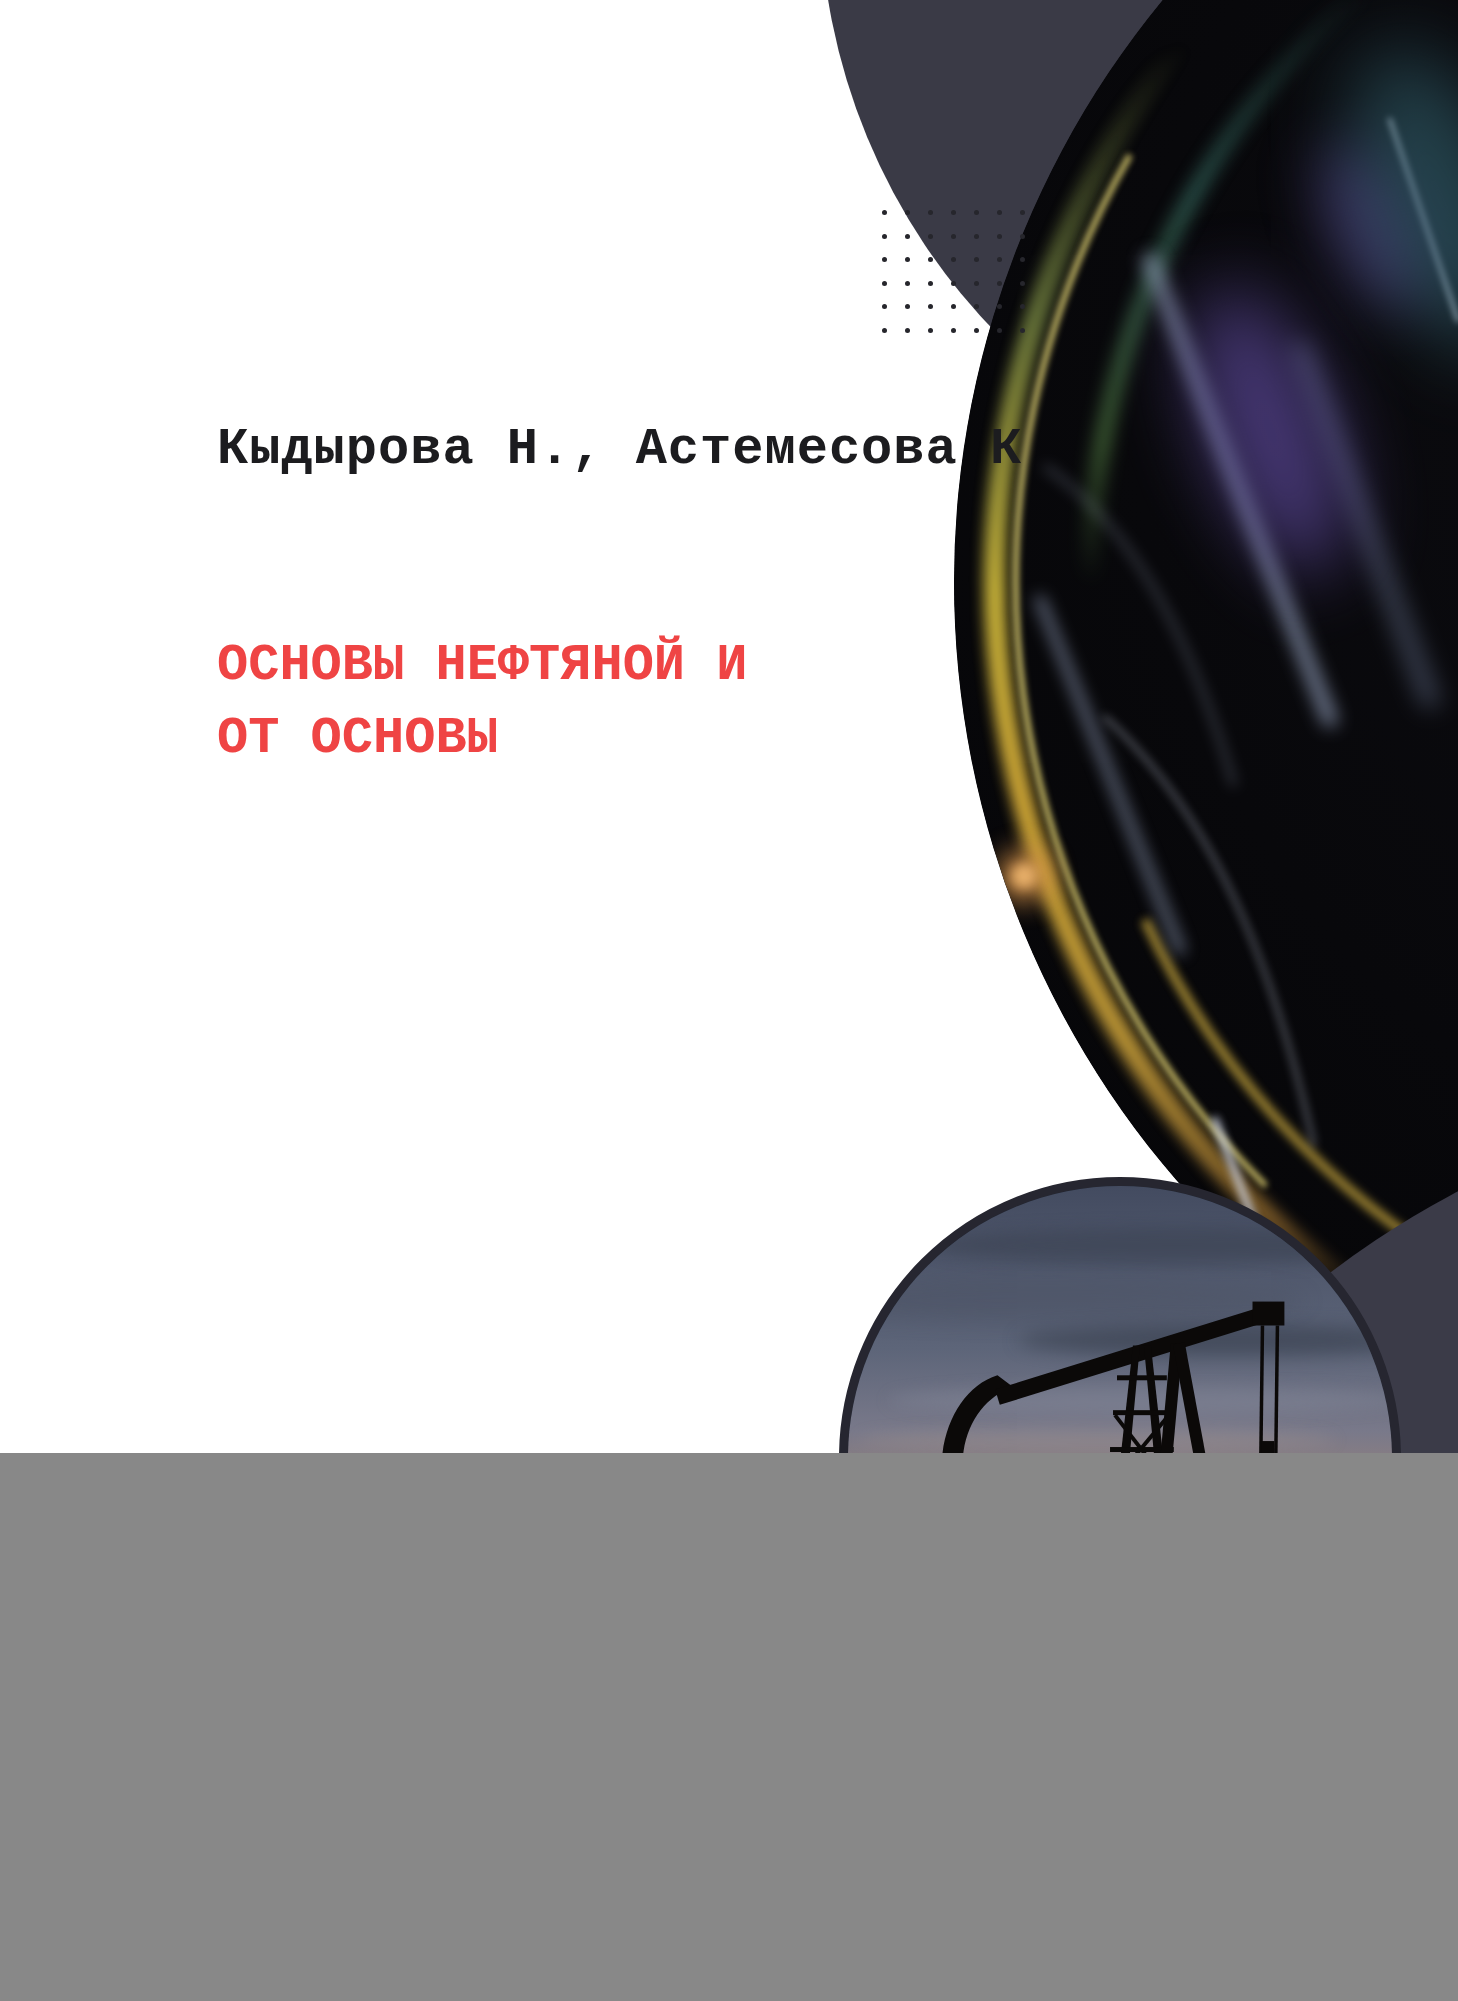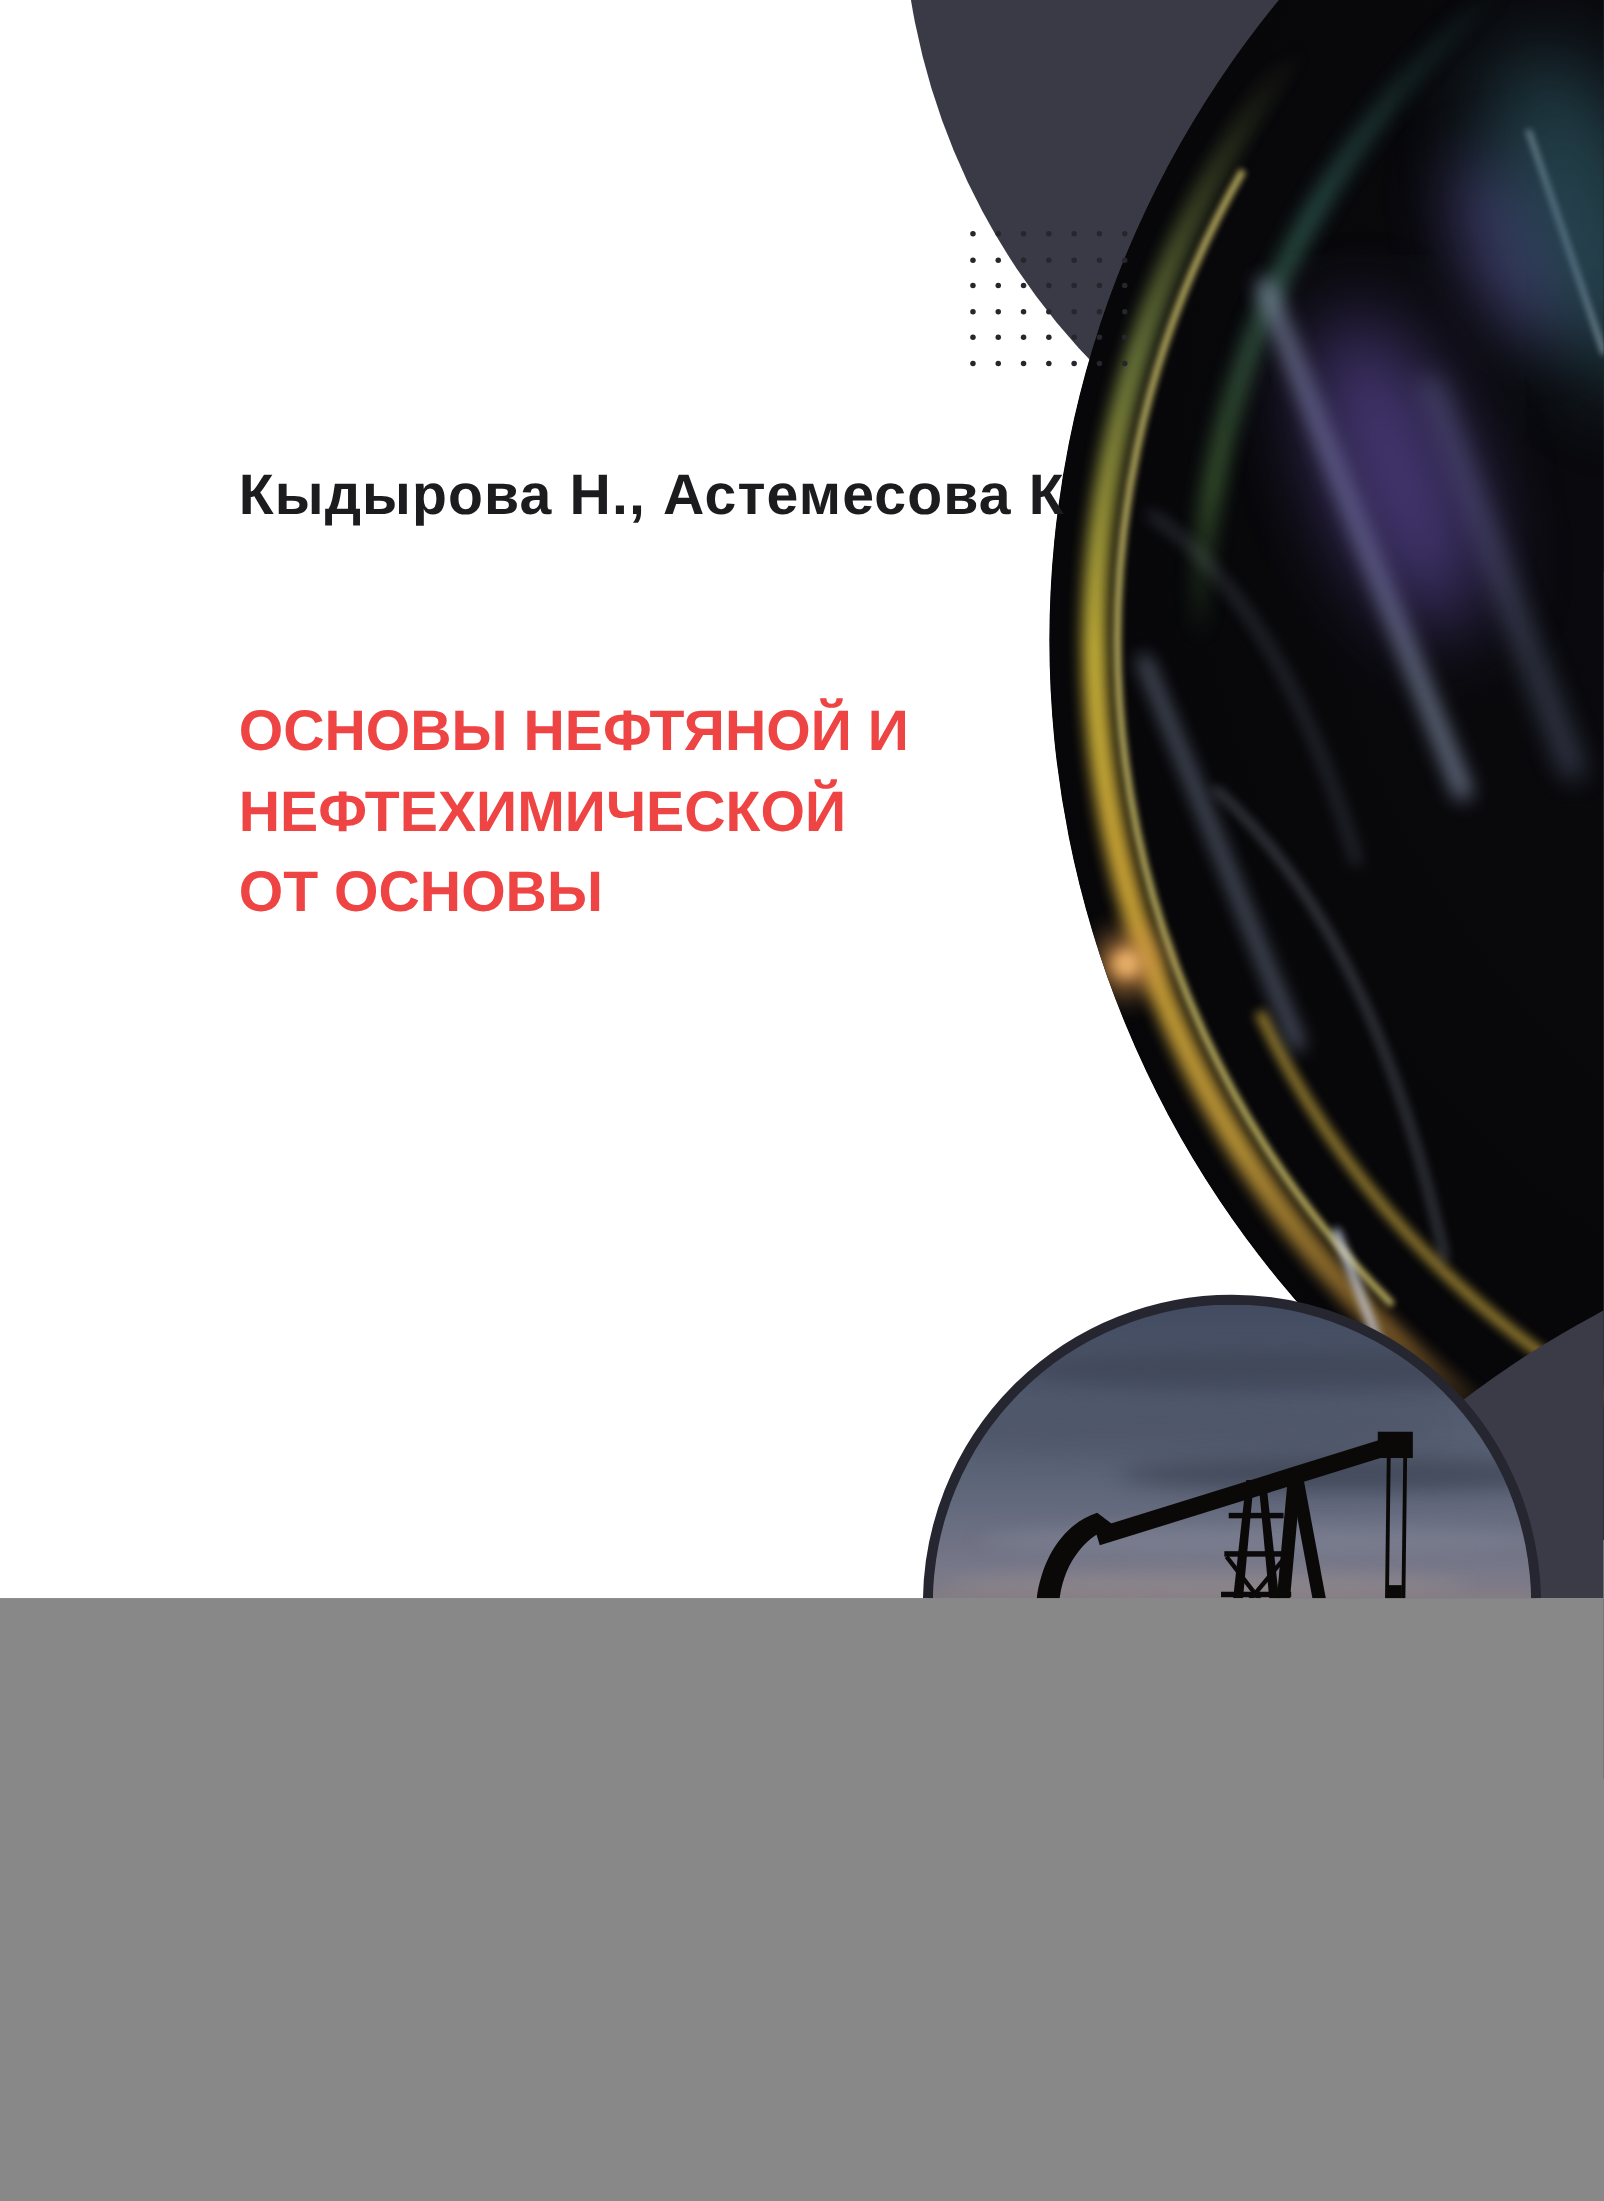--- a/index.html
+++ b/index.html
@@ -1,18 +1,18 @@
 <!DOCTYPE html>
 <html><head>
 <meta charset="utf-8">
 <style>
   html,body{margin:0;padding:0;background:#888;}
   .page{
     position:relative;width:1458px;height:1453px;background:#ffffff;
-    overflow:hidden;font-family:Liberation Sans, sans-serif;margin:0 auto;
+    overflow:hidden;font-family:Liberation Mono, monospace;margin:0 auto;
   }
   .circle{position:absolute;border-radius:50%;}
   .top-navy{left:820px;top:-720px;width:1240px;height:1240px;background:#3a3a46;z-index:1;}
   .oil{left:954px;top:-334px;width:1832px;height:1832px;background:#08080b;z-index:2;overflow:hidden;}
   .oil svg{display:block;width:100%;height:100%;}
   .bottom-navy{left:983px;top:1091px;width:1768px;height:1768px;background:#3b3b48;z-index:3;}
   .pump{
     left:839px;top:1177px;width:562px;height:562px;box-sizing:border-box;
     border:9px solid #262630;background:#1d2430;z-index:4;overflow:hidden;
   }
@@ -288,18 +288,17 @@
       <span class="dot"></span>
       <span class="dot"></span>
       <span class="dot"></span>
       <span class="dot"></span>
     </div>
 
   <div class="authors">Кыдырова Н., Астемесова К</div>
 
   <div class="title">
     <div>ОСНОВЫ НЕФТЯНОЙ И</div>
-    <div>НЕФТЕХИМИЧЕСКОЙ</div>
     <div>ОТ ОСНОВЫ</div>
   </div>
 
 
 </div>
 
 </body></html>

